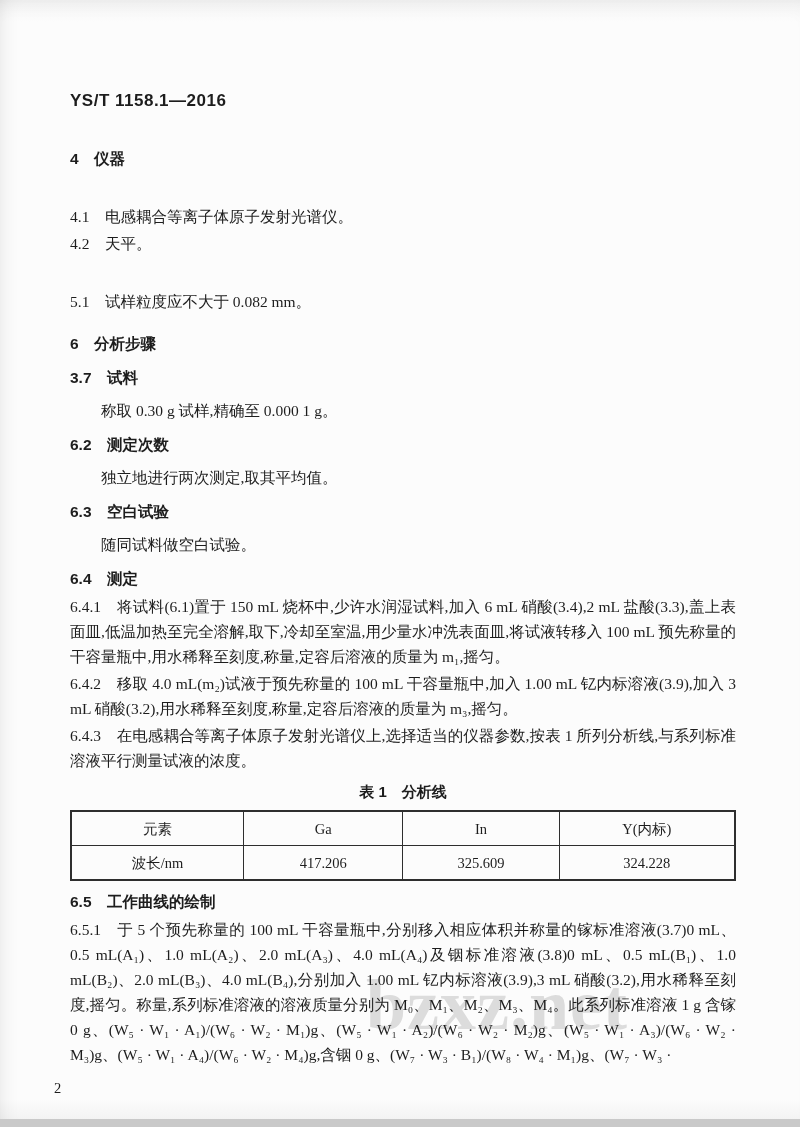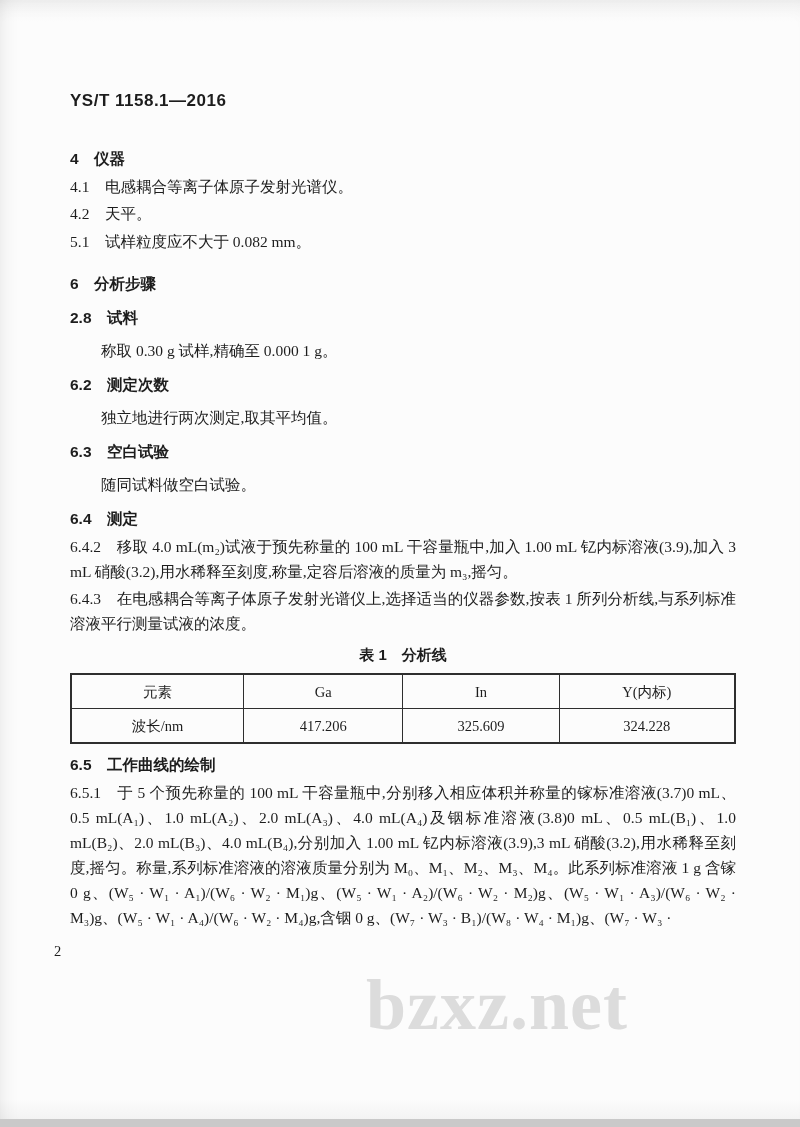--- a/index.html
+++ b/index.html
@@ -17,21 +17,21 @@
     font-weight:bold; font-size:17px; letter-spacing:0.5px;
   }
   .hsec, .hsub {
     font-family:"Liberation Sans","DejaVu Sans",sans-serif;
     font-weight:bold; font-size:15.5px; line-height:26px;
   }
   .h-s4 { margin-top:32px; }
   .h-s5, .h-s6 { margin-top:16px; }
   .hsub { margin-top:8px; }
   p { margin:0; }
-  .p-first { margin-top:2px; }
+  .p-first { margin-top:32px; }
   .p-next  { margin-top:1px; }
   .p-sub   { margin-top:7px; text-indent:2em; }
   .p-run   { margin-top:2px; line-height:25px; text-align:justify; }
   .tcaption {
     margin-top:8px; text-align:center; font-weight:bold; font-size:15px;
     font-family:"Liberation Sans","DejaVu Sans",sans-serif; line-height:22px;
   }
   table.tbl {
     width:100%; margin-top:7px; border-collapse:collapse;
     border:2px solid #2e2e2e; font-size:14.5px;
@@ -65,30 +65,31 @@
     <div class="doc-header">YS/T 1158.1—2016</div>
 
     <div class="hsec h-s4">4　仪器</div>
     <p class="p-first">4.1　电感耦合等离子体原子发射光谱仪。</p>
     <p class="p-next">4.2　天平。</p>
 
     <p class="p-first">5.1　试样粒度应不大于 0.082 mm。</p>
 
     <div class="hsec h-s6">6　分析步骤</div>
 
-    <div class="hsub">2.8　试料</div>
+    <div class="hsub">3.7　试料</div>
     <p class="p-sub">称取 0.30 g 试样,精确至 0.000 1 g。</p>
 
     <div class="hsub">6.2　测定次数</div>
     <p class="p-sub">独立地进行两次测定,取其平均值。</p>
 
     <div class="hsub">6.3　空白试验</div>
     <p class="p-sub">随同试料做空白试验。</p>
 
     <div class="hsub">6.4　测定</div>
+    <p class="p-run">6.4.1　将试料(6.1)置于 150 mL 烧杯中,少许水润湿试料,加入 6 mL 硝酸(3.4),2 mL 盐酸(3.3),盖上表面皿,低温加热至完全溶解,取下,冷却至室温,用少量水冲洗表面皿,将试液转移入 100 mL 预先称量的干容量瓶中,用水稀释至刻度,称量,定容后溶液的质量为 m₁,摇匀。</p>
     <p class="p-run">6.4.2　移取 4.0 mL(m₂)试液于预先称量的 100 mL 干容量瓶中,加入 1.00 mL 钇内标溶液(3.9),加入 3 mL 硝酸(3.2),用水稀释至刻度,称量,定容后溶液的质量为 m₃,摇匀。</p>
     <p class="p-run">6.4.3　在电感耦合等离子体原子发射光谱仪上,选择适当的仪器参数,按表 1 所列分析线,与系列标准溶液平行测量试液的浓度。</p>
 
     <div class="tcaption">表 1　分析线</div>
     <table class="tbl">
       <tbody>
         <tr>
           <td class="c0">元素</td>
           <td class="c1">Ga</td>
           <td class="c2">In</td>

